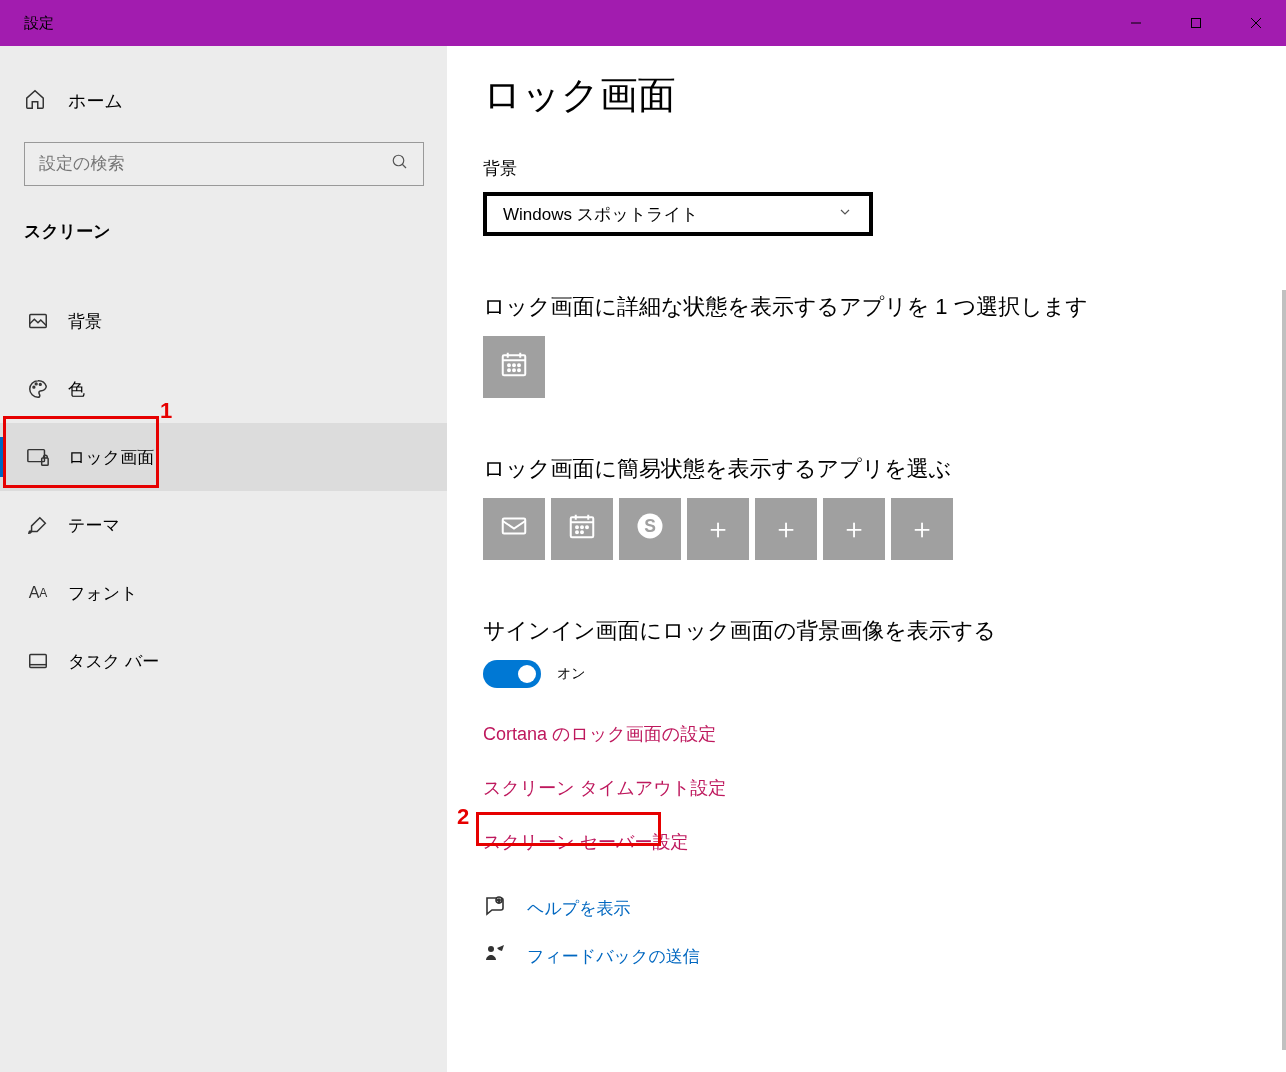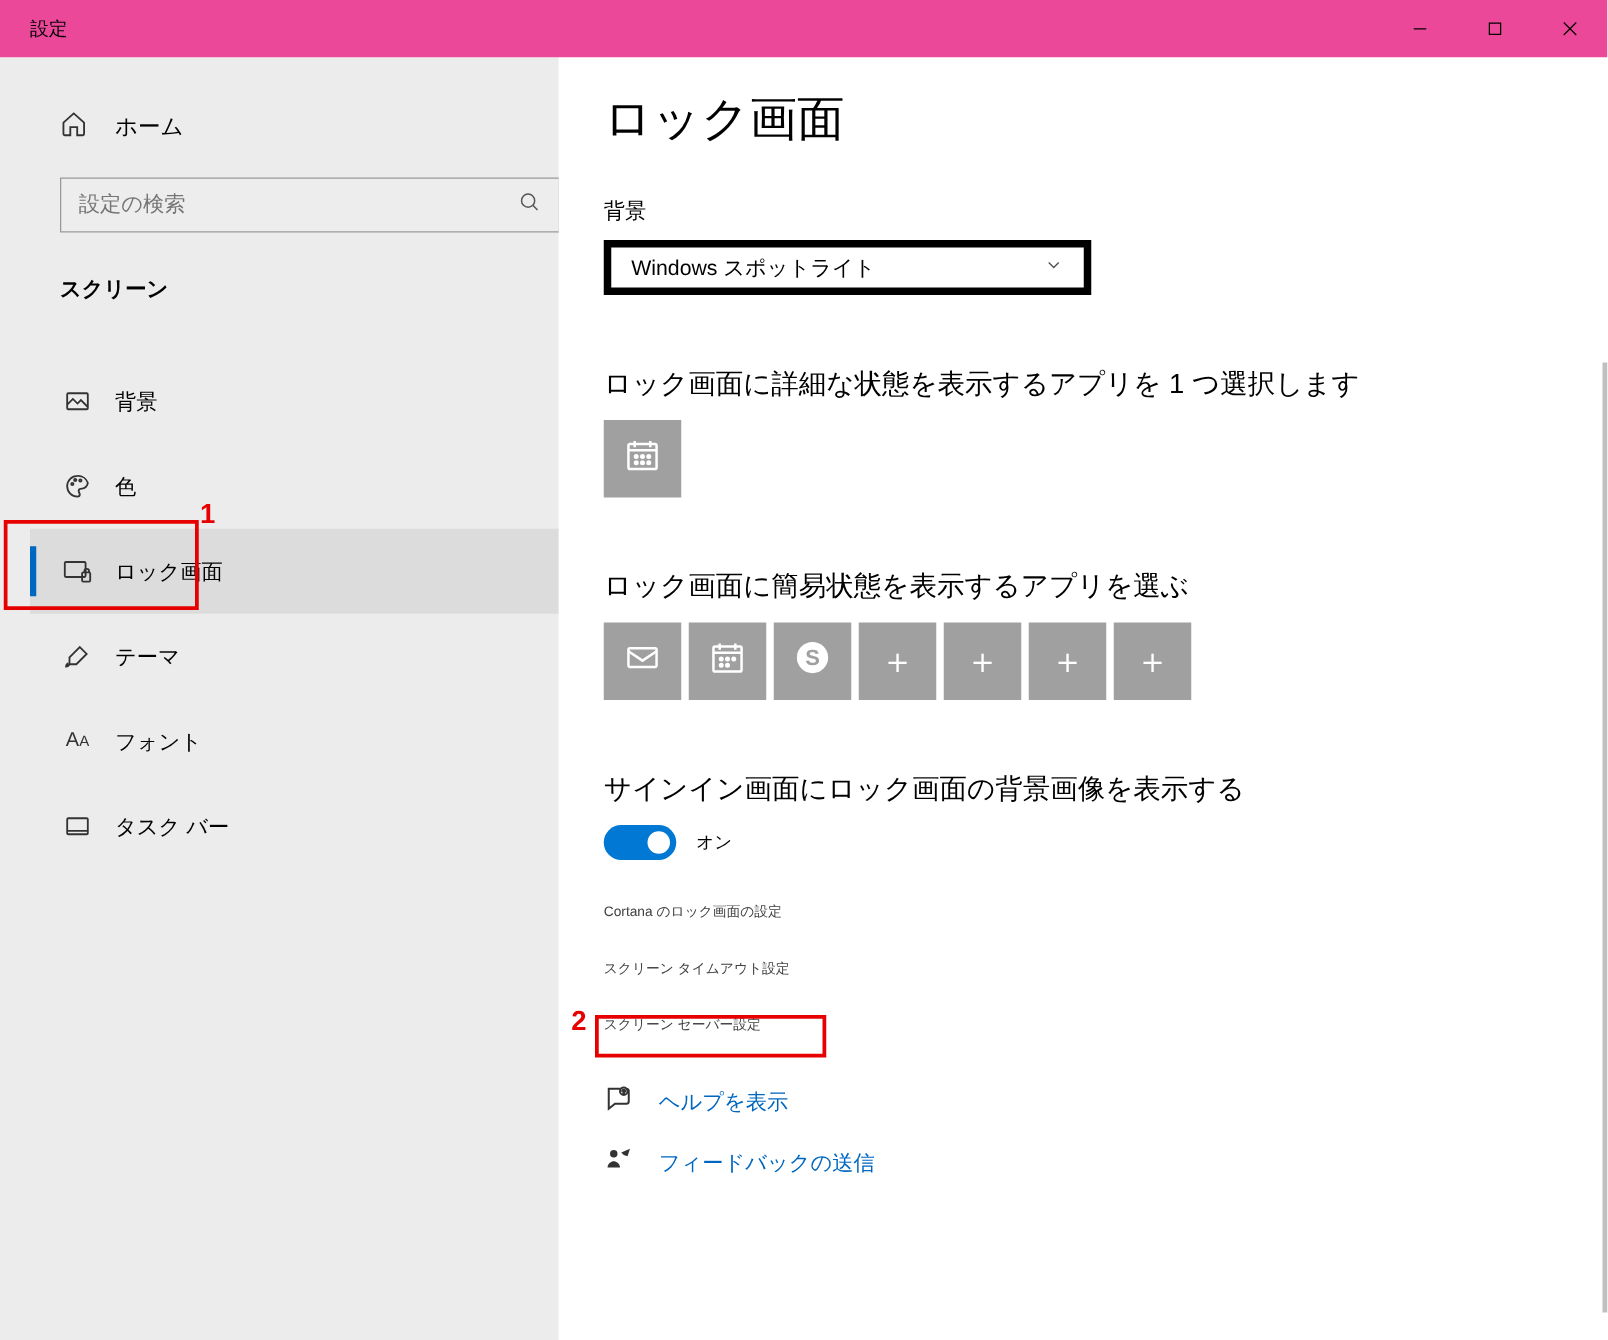--- a/index.html
+++ b/index.html
@@ -1,27 +1,27 @@
 <!DOCTYPE html>
 <html><head>
 <meta charset="utf-8">
 <style>
   * { margin: 0; padding: 0; box-sizing: border-box; font-family: "Yu Gothic UI", "Segoe UI", Meiryo, sans-serif; }
   body { width: 1286px; height: 1072px; background: #ffffff; overflow: hidden; position: relative; }
 
   
-  .titlebar { height: 46px; display: flex; align-items: center; justify-content: space-between; background: #ec4899; }
+  .titlebar { height: 46px; display: flex; align-items: center; justify-content: space-between; background: #a21caf; }
   .titlebar .title { padding-left: 24px; font-size: 15px; color: #000; }
   .win-controls { display: flex; }
   .win-btn { width: 60px; height: 46px; display: flex; align-items: center; justify-content: center; color: #000; font-size: 14px; }
 
   .columns { display: flex; height: calc(1072px - 46px); }
 
   
-  .sidebar { width: 447px; background: #ececec; padding-top: 30px; position: relative; padding-left: 24px; }
+  .sidebar { width: 447px; background: #ececec; padding-top: 30px; position: relative; }
   .home-row { display: flex; align-items: center; padding-left: 24px; height: 50px; cursor: pointer; }
   .home-row .icn { width: 28px; color: #333; }
   .home-row .lbl { font-size: 18px; margin-left: 16px; }
 
   .search-wrap { margin: 16px 24px 0 24px; }
   .search { width: 400px; height: 44px; border: 1px solid #999; background: #ededed; display: flex; align-items: center; justify-content: space-between; padding: 0 14px; }
   .search input { border: none; background: transparent; outline: none; font-size: 17px; width: 340px; color: #6d28d9; }
   .search .mag { color: #555; }
 
   .section-head { padding-left: 24px; margin-top: 34px; font-size: 17px; font-weight: 600; }
@@ -30,37 +30,37 @@
   .nav-item { display: flex; align-items: center; height: 68px; padding-left: 24px; cursor: pointer; position: relative; }
   .nav-item .icn { width: 28px; display: inline-flex; align-items: center; justify-content: center; color: #333; }
   .nav-item .lbl { font-size: 17px; margin-left: 16px; }
   .nav-item.selected { background: #dcdcdc; }
   .nav-item.selected::before { content: ""; position: absolute; left: 0; top: 14px; bottom: 14px; width: 5px; background: #0067c0; }
 
   
   .main { flex: 1; background: #ffffff; padding-left: 36px; padding-top: 24px; padding-right: 24px; overflow-y: auto; position: relative; }
   .page-title { font-size: 38px; font-weight: 500; margin-bottom: 36px; }
   .subhead { font-size: 17px; margin-bottom: 12px; }
-  .dropdown { width: 390px; height: 44px; border: 6px solid #000000; display: flex; align-items: center; justify-content: space-between; padding: 0 16px; cursor: pointer; }
+  .dropdown { width: 390px; height: 44px; border: 4px solid #000000; display: flex; align-items: center; justify-content: space-between; padding: 0 16px; cursor: pointer; }
   .dropdown .val { font-size: 17px; }
   .dropdown .chev { color: #555; }
 
   .block { margin-top: 56px; }
   .block .desc { font-size: 22px; margin-bottom: 14px; }
 
   .tile-row { display: flex; gap: 6px; }
   .tile { width: 62px; height: 62px; background: #a0a0a0; color: #fff; display: flex; align-items: center; justify-content: center; font-size: 28px; cursor: pointer; }
 
   .toggle-row { display: flex; align-items: center; margin-top: 14px; }
   .toggle { width: 58px; height: 28px; background: #0078d4; border-radius: 14px; position: relative; cursor: pointer; }
   .toggle .knob { width: 18px; height: 18px; background: #fff; border-radius: 50%; position: absolute; right: 5px; top: 5px; }
   .toggle-label { margin-left: 16px; font-size: 14px; }
 
   .linklist { margin-top: 34px; }
-  .linklist .lnk { display: block; color: #404040; font-size: 11px; margin-bottom: 30px; cursor: pointer; width: fit-content; }
+  .linklist .lnk { display: block; color: #be185d; font-size: 18px; margin-bottom: 30px; cursor: pointer; width: fit-content; }
 
   .help-row { display: flex; align-items: center; margin-top: 20px; }
   .help-row .hicn { width: 30px; color: #333; }
   .help-row .hlnk { color: #0067c0; font-size: 17px; margin-left: 14px; cursor: pointer; }
 
   
   .anno { position: absolute; border: 3px solid #e60000; pointer-events: none; }
   .anno-num { position: absolute; color: #e60000; font-weight: 700; font-size: 22px; pointer-events: none; }
 
   .scrollbar { position: absolute; right: 0; top: 290px; width: 4px; height: 760px; background: #c0c0c0; }

